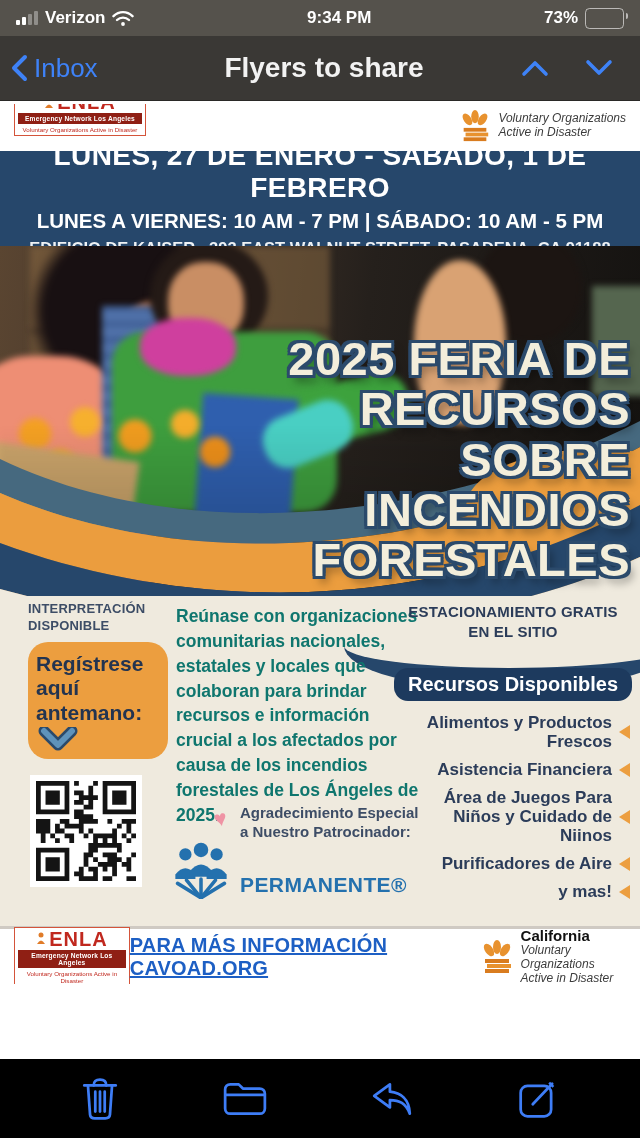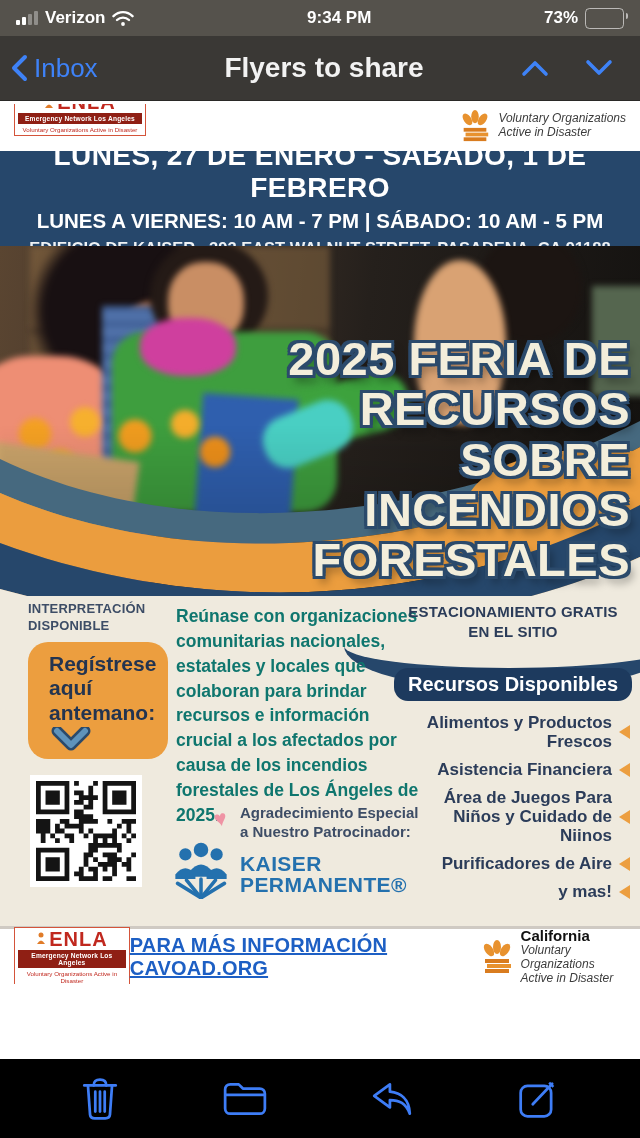--- a/index.html
+++ b/index.html
@@ -89,21 +89,21 @@
       -3px 0 0 #2b4a6b,3px 0 0 #2b4a6b,0 -3px 0 #2b4a6b,0 3px 0 #2b4a6b,5px 7px 9px rgba(0,0,0,.35);}
   .waves{position:absolute;left:0;bottom:0;width:640px;height:175px;z-index:2;display:block;}
 
   
   .cream{position:relative;height:330px;background:#efeade;}
   .navy-arc{position:absolute;right:-34px;top:6px;width:330px;height:66px;border-radius:50%;
     border-bottom:22px solid #26476b;z-index:0;}
   .col{position:absolute;z-index:1;}
   .left-col{left:28px;top:5px;width:146px;}
   .interp{font-size:13px;font-weight:800;color:#3d4d66;line-height:1.3;width:132px;letter-spacing:.2px;}
-  .register-box{margin-top:7px;width:140px;background:#ec9e3f;border-radius:20px;padding:10px 8px 6px 21px;box-sizing:border-box;}
+  .register-box{margin-top:7px;width:140px;background:#ec9e3f;border-radius:20px;padding:10px 8px 6px 8px;box-sizing:border-box;}
   .register-box .txt{font-size:21px;font-weight:800;color:#233450;line-height:1.16;}
   .register-box .chev{text-align:center;margin-top:2px;}
   .qr-wrap{margin-top:16px;margin-left:2px;width:112px;height:112px;background:#fff;padding:6px;box-sizing:border-box;}
 
   .mid-col{left:176px;top:8px;width:250px;}
   .desc{font-size:17.5px;font-weight:600;color:#0f766e;line-height:1.42;}
 
   .right-col{right:10px;top:6px;width:234px;display:flex;flex-direction:column;align-items:center;}
   .parking{font-size:15px;font-weight:800;color:#2b3c59;text-align:center;line-height:1.3;letter-spacing:.2px;}
   .res-pill{margin-top:27px;background:#1d3a5e;color:#fff;font-size:20px;font-weight:800;
@@ -335,21 +335,20 @@
               <g stroke="#2471ae" stroke-width="3.2" stroke-linecap="round">
                 <path d="M28,51 L7,38"></path>
                   <path d="M28,51 L15,35"></path>
                   <path d="M28,51 L28,34"></path>
                   <path d="M28,51 L41,35"></path>
                   <path d="M28,51 L49,38"></path>
               </g>
             </svg>
           </span>
           <span class="kaiser-text">
-            <div class="kp1">KAISER</div>
             <div class="kp2">PERMANENTE®</div>
           </span>
         </div>
       </div>
     </div>
 
     <div class="flyer-footer">
       <div class="enla">
         <div class="enla-top">
           <span>

